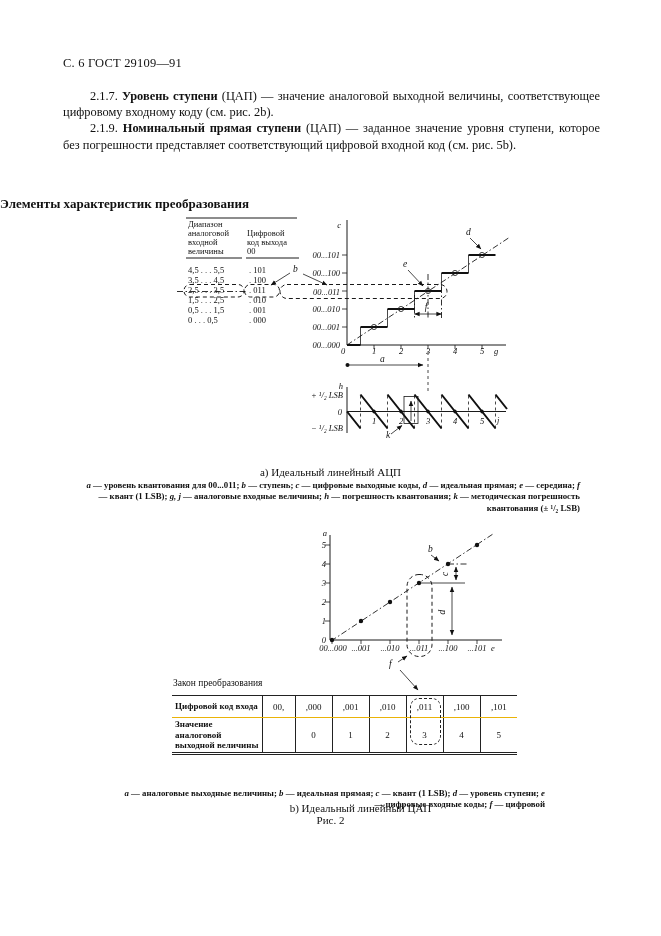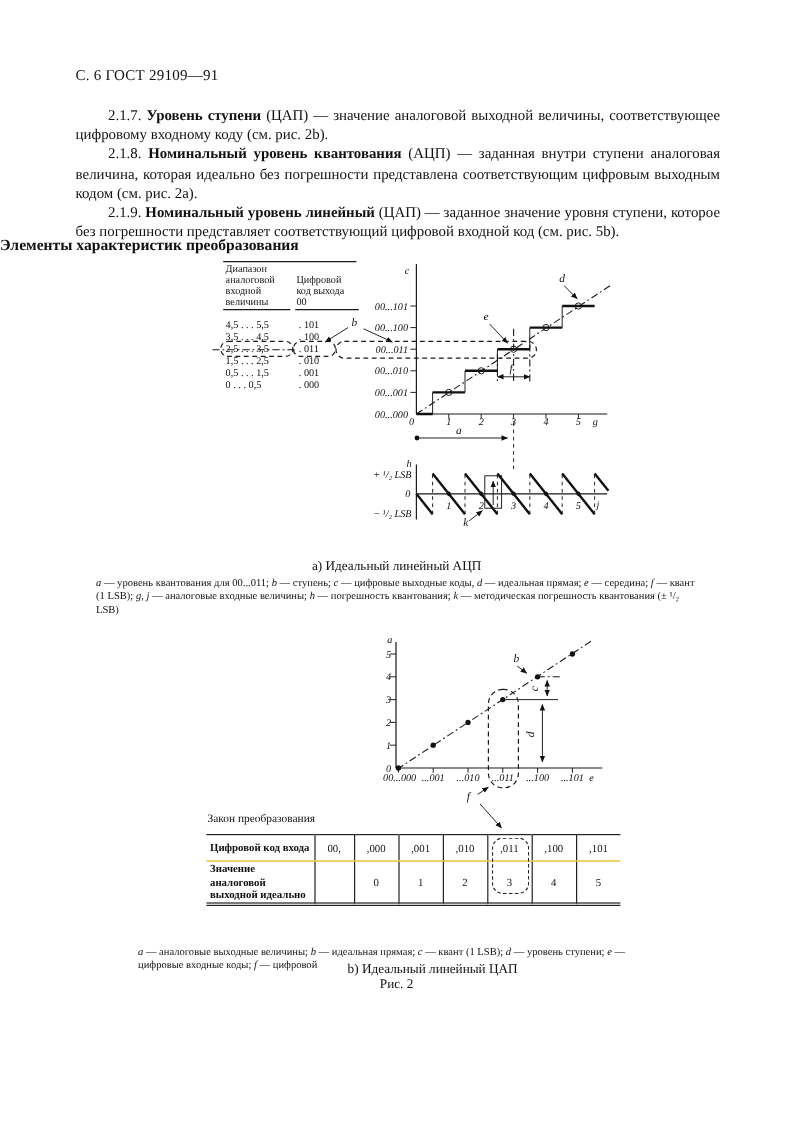--- a/index.html
+++ b/index.html
@@ -6,21 +6,21 @@
   .page{position:relative;width:661px;height:936px;background:#fff;margin:0 auto;
         font-family:"Liberation Serif","DejaVu Serif",serif;color:#111;overflow:hidden;}
   .abs{position:absolute;}
   .hdr{left:63px;top:56px;font-size:12.5px;font-weight:normal;letter-spacing:.2px;}
   .body-text{left:63px;top:88px;width:537px;font-size:12.4px;line-height:16.2px;text-align:justify;}
   .body-text p{margin:0;text-indent:27px;}
   .sec-title{left:0;top:196px;width:661px;text-align:left;font-size:13px;font-weight:bold;}
   .cap{left:0;width:661px;text-align:center;font-size:11px;}
   .cap-a{top:451px;margin-top:15px;}
   .cap-b{top:802px;margin-left:30px;}
-  .legend{font-size:8.8px;line-height:11.5px;text-align:left;}
+  .legend{font-size:8.8px;line-height:11.5px;text-align:right;font-weight:bold;}
   .legend i{font-style:italic;}
   .legend-a{left:80px;top:471px;width:500px;}
   .legend-b{left:115px;top:779px;width:430px;}
   .fig-num{left:0;top:814px;width:661px;text-align:center;font-size:11px;}
   .law-title{left:173px;top:678px;font-size:9.5px;}
   .law-wrap{left:172px;top:695px;width:346px;}
   table.law{border-collapse:collapse;width:345px;table-layout:fixed;
             border-top:1.5px solid #222;border-bottom:3px double #222;}
   table.law td{border-left:1px solid #222;font-size:9px;text-align:center;
                vertical-align:middle;padding:1px 2px;}
@@ -222,22 +222,21 @@
         <path class="thin" d="M398 662 L407 656" marker-end="url(#ah)"></path>
         <path class="thin" d="M400 670 L418 690" marker-end="url(#ah)"></path>
       </g>
     </g>
   </svg>
 
   <div class="abs hdr">С. 6 ГОСТ 29109—91</div>
 
   <div class="abs body-text">
     <p><span>2.1.7.</span> <b>Уровень ступени</b> <span>(ЦАП) — значение аналоговой выходной величины, соответствующее цифровому входному коду (см. рис. 2b).</span></p>
-    <p><span>2.1.8.</span> <b>Номинальный уровень квантования</b> <span>(АЦП) — заданная внутри ступени аналоговая величина, которая идеально без погрешности представлена соответствующим цифровым выходным кодом (см. рис. 2a).</span></p>
-    <p><span>2.1.9.</span> <b>Номинальный уровень линейный</b> <span>(ЦАП) — заданное значение уровня ступени, которое без погрешности представляет соответствующий цифровой входной код (см. рис. 5b).</span></p>
+    <p><span>2.1.9.</span> <b>Номинальный прямая ступени</b> <span>(ЦАП) — заданное значение уровня ступени, которое без погрешности представляет соответствующий цифровой входной код (см. рис. 5b).</span></p>
   </div>
 
   <div class="abs sec-title">Элементы характеристик преобразования</div>
 
   <div class="abs cap cap-a">а)  Идеальный линейный АЦП</div>
 
   <p class="abs legend legend-a"><i>а</i><span> — уровень квантования для 00...011; </span><i>b</i><span> — ступень; </span><i>с</i><span> — цифровые выходные коды, </span><i>d</i><span> — идеальная прямая; </span><i>е</i><span> — середина; </span><i>f</i><span> — квант (1 LSB); </span><i>g, j</i><span> — аналоговые входные величины; </span><i>h</i><span> — погрешность квантования; </span><i>k</i><span> — методическая погрешность квантования (± ¹/₂ LSB)</span></p>
 
   <div class="abs law-title">Закон преобразования</div>
 
@@ -258,21 +257,21 @@
         <td class="lbl">Цифровой код входа</td>
         <td>00,</td>
         <td>,000</td>
         <td>,001</td>
         <td>,010</td>
         <td>,011</td>
         <td>,100</td>
         <td>,101</td>
       </tr>
       <tr class="r2">
-        <td class="lbl">Значение аналоговой выходной идеально</td>
+        <td class="lbl">Значение аналоговой выходной величины</td>
         <td></td>
         <td>0</td>
         <td>1</td>
         <td>2</td>
         <td>3</td>
         <td>4</td>
         <td>5</td>
       </tr>
     </tbody>
       </table>

